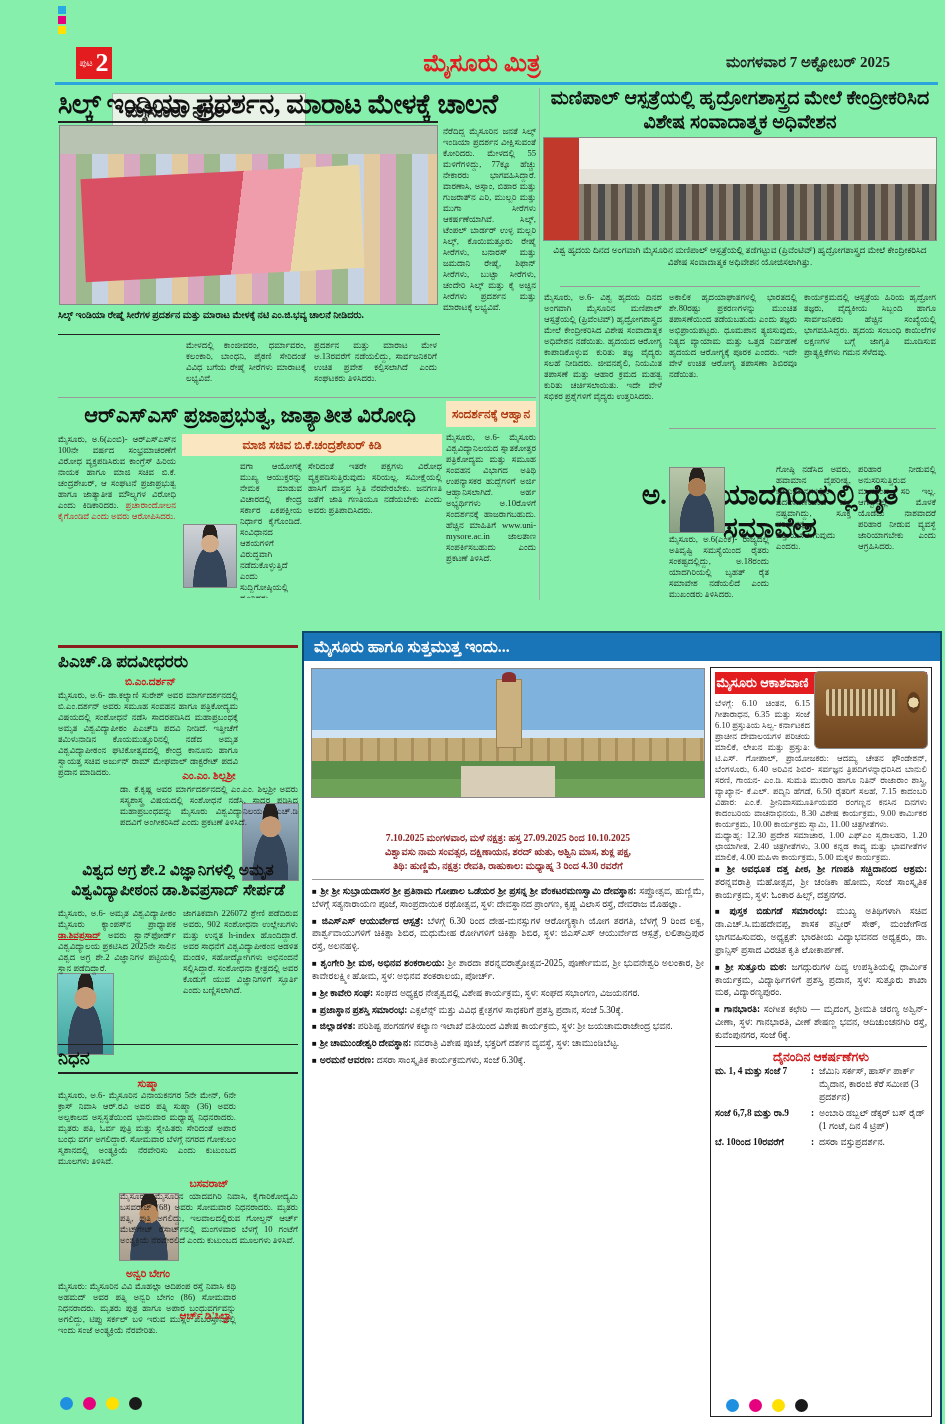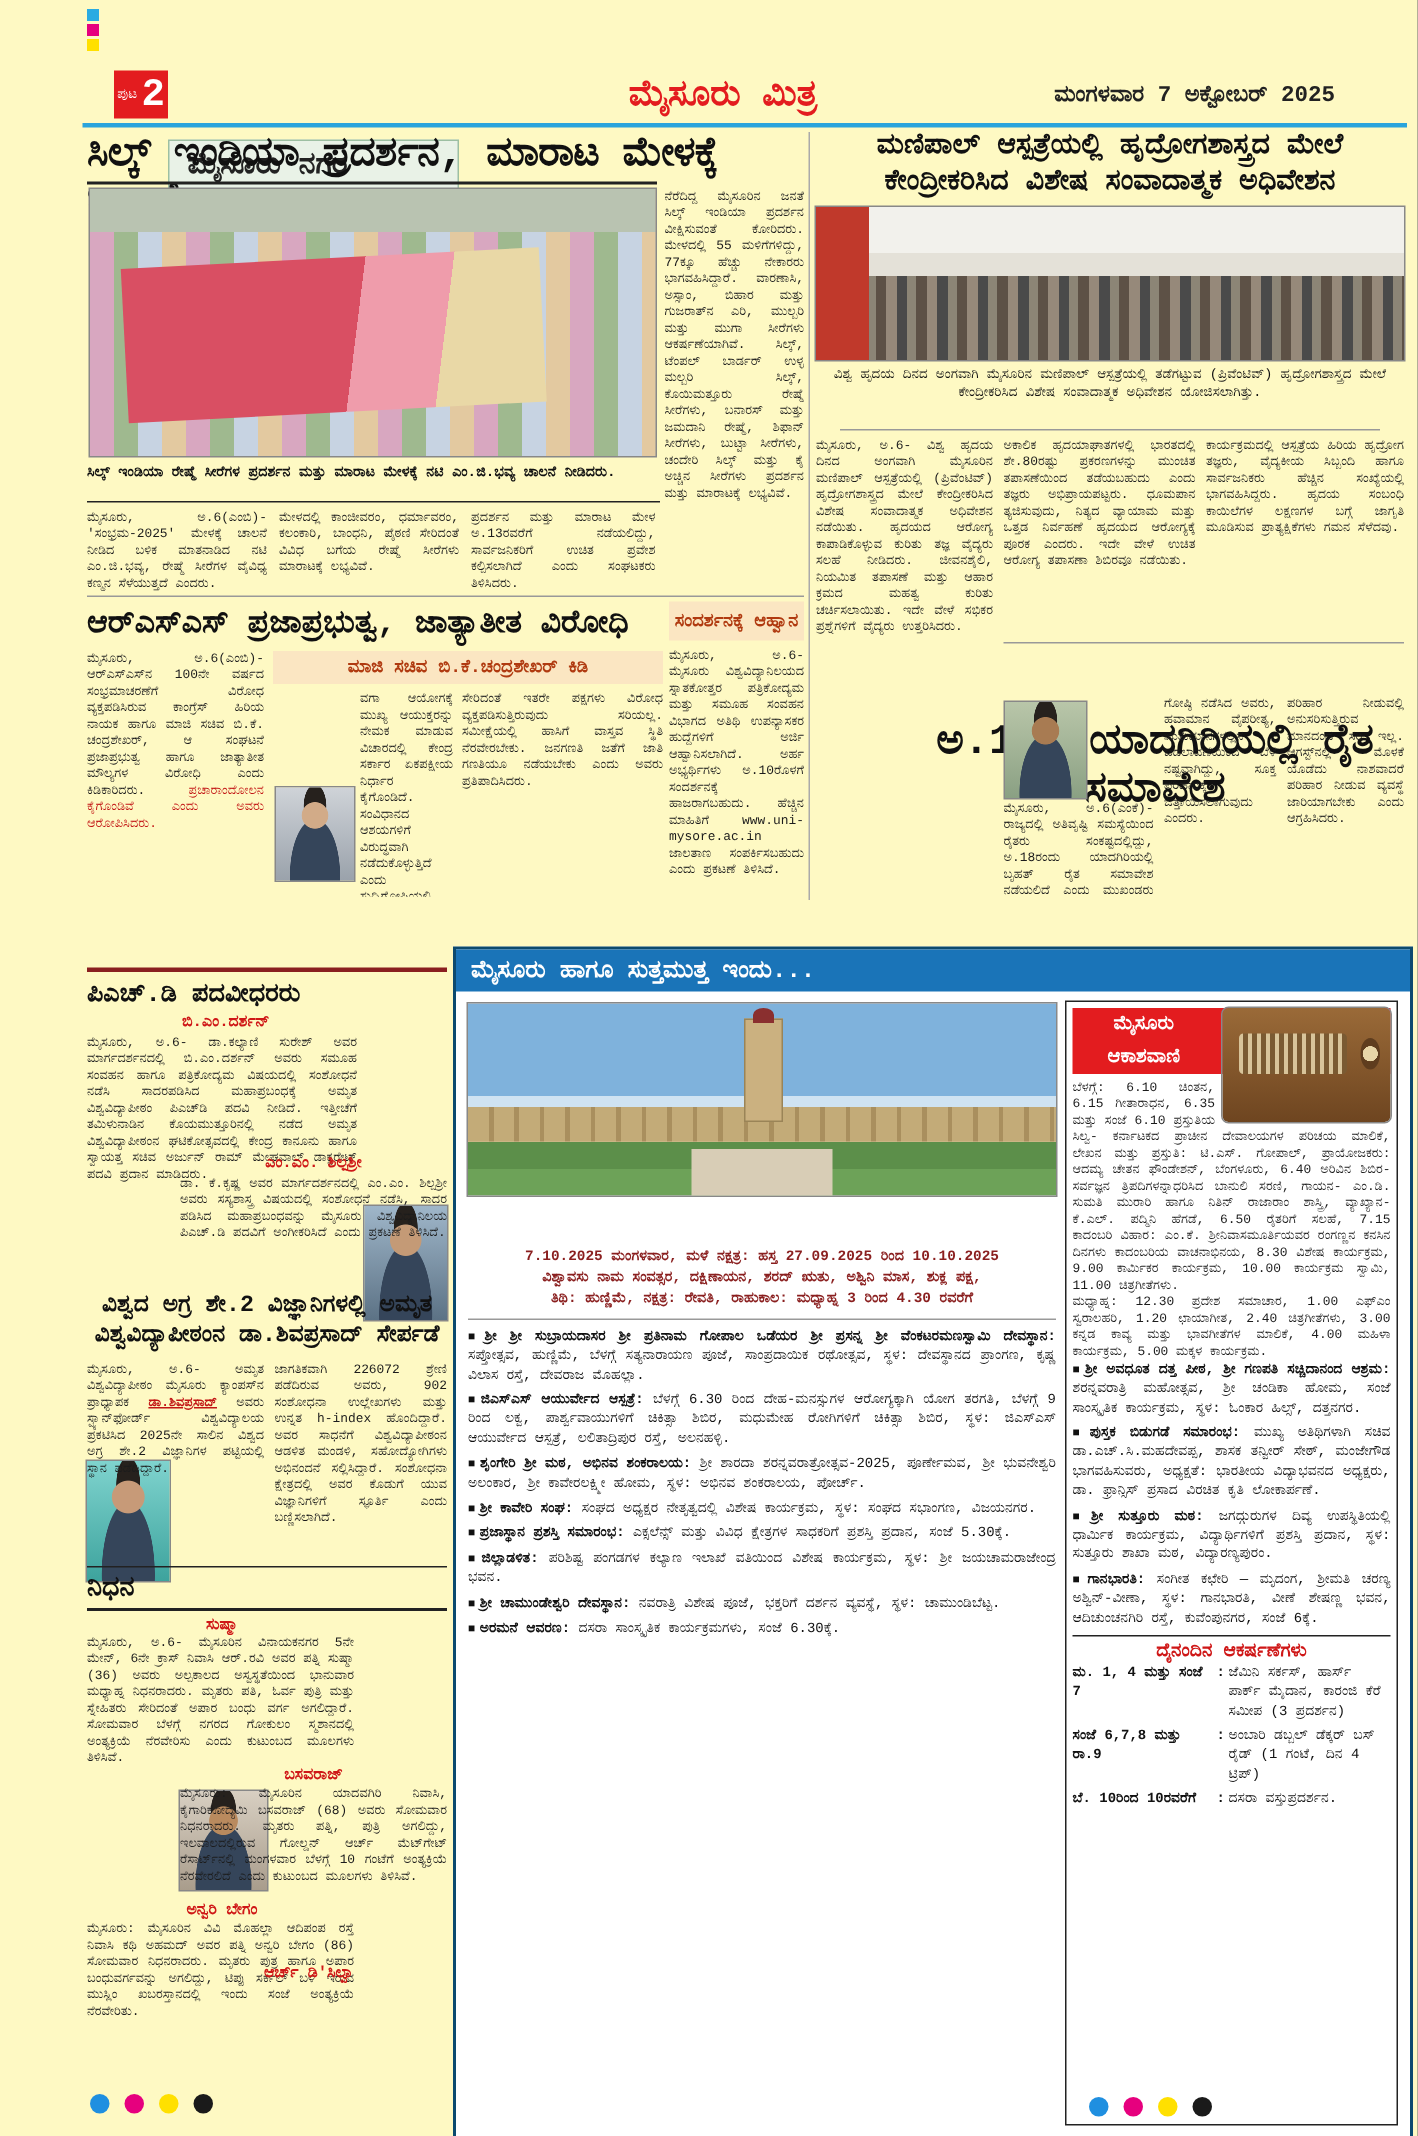--- a/index.html
+++ b/index.html
@@ -1,17 +1,17 @@
 <!DOCTYPE html>
 <html><head>
 <meta charset="utf-8">
 <style>
   html,body{margin:0;padding:0;background:#777;}
-  #paper{position:relative;width:945px;height:1424px;background:#fef9c3;margin:0 auto;overflow:hidden;
-         font-family:Liberation Mono, monospace;color:#111;}
+  #paper{position:relative;width:945px;height:1424px;background:#86efac;margin:0 auto;overflow:hidden;
+         font-family:Liberation Serif, serif;color:#111;}
   .abs{position:absolute;}
   .jt{text-align:justify;}
   .b{font-weight:bold;}
   .ctr{text-align:center;}
   .clip{overflow:hidden;}
   .body9{font-size:8.6px;line-height:1.28;color:#1c1c1c;}
   .rule{background:#222;}
   .red{color:#c21414;}
   .dl{font-weight:bold;}
   
@@ -19,21 +19,21 @@
   .pgnum .lbl{font-size:9px;line-height:1;}
   .pgnum .num{font-size:26px;font-weight:bold;line-height:1;}
   .secband{background:#e9f2e7;border:1px solid #9dbfa2;display:flex;align-items:center;padding-left:12px;
            font-size:20px;font-weight:bold;color:#222;}
   .masthead{color:#e31c1f;font-size:24px;font-weight:bold;}
   .dateline{font-size:15px;font-weight:bold;color:#222;text-align:right;}
   .bluerule{background:#2aa4dc;height:3px;}
   
   .h-lead{font-size:27px;font-weight:bold;line-height:1.1;letter-spacing:-.5px;}
   .h-man{font-size:19px;font-weight:bold;line-height:1.25;text-align:center;}
-  .h-rss{font-size:21px;font-weight:bold;}
+  .h-rss{font-size:21px;font-weight:bold;text-align:center;}
   .h-yad{font-size:28px;font-weight:bold;text-align:center;margin-top:46px;}
   .h-sec{font-size:17px;font-weight:bold;}
   .h-two{font-size:15.5px;font-weight:bold;text-align:center;line-height:1.3;}
   .name-red{color:#cf1717;font-size:10.5px;font-weight:bold;text-align:center;}
   .peach{background:#fbe6c2;color:#b03a10;font-weight:bold;text-align:center;}
   .cap{font-size:9.5px;font-weight:bold;line-height:1.35;}
   
   .ph{background:#cfcfcf;outline:1px solid #888;}
   .ph-silk{background:
     linear-gradient(180deg,#b9c3b1 0 16%,rgba(0,0,0,0) 16%),
@@ -107,21 +107,20 @@
     <span>ಮಂಗಳವಾರ 7 ಅಕ್ಟೋಬರ್ 2025</span>
   </div>
   <div class="abs bluerule" style="left:55px;top:82px;width:883px;"></div>
 
   <div class="abs h-lead" style="left:58px;top:90px;width:482px;">ಸಿಲ್ಕ್ ಇಂಡಿಯಾ ಪ್ರದರ್ಶನ, ಮಾರಾಟ ಮೇಳಕ್ಕೆ ಚಾಲನೆ</div>
   <div class="abs rule" style="left:58px;top:121px;width:380px;height:2px;"></div>
   <div class="abs ph ph-silk" style="left:60px;top:126px;width:377px;height:178px;"></div>
   <div class="abs body9 jt clip" style="left:443px;top:126px;width:93px;height:270px;">ನೆರೆದಿದ್ದ ಮೈಸೂರಿನ ಜನತೆ ಸಿಲ್ಕ್ ಇಂಡಿಯಾ ಪ್ರದರ್ಶನ ವೀಕ್ಷಿಸುವಂತೆ ಕೋರಿದರು. ಮೇಳದಲ್ಲಿ 55 ಮಳಿಗೆಗಳಿದ್ದು, 77ಕ್ಕೂ ಹೆಚ್ಚು ನೇಕಾರರು ಭಾಗವಹಿಸಿದ್ದಾರೆ. ವಾರಣಾಸಿ, ಅಸ್ಸಾಂ, ಬಿಹಾರ ಮತ್ತು ಗುಜರಾತ್‌ನ ಎರಿ, ಮುಲ್ಬರಿ ಮತ್ತು ಮುಗಾ ಸೀರೆಗಳು ಆಕರ್ಷಣೆಯಾಗಿವೆ. ಸಿಲ್ಕ್, ಟೆಂಪಲ್ ಬಾರ್ಡರ್ ಉಳ್ಳ ಮಲ್ಬರಿ ಸಿಲ್ಕ್, ಕೊಯಿಮತ್ತೂರು ರೇಷ್ಮೆ ಸೀರೆಗಳು, ಬನಾರಸ್ ಮತ್ತು ಜಮದಾನಿ ರೇಷ್ಮೆ, ಶಿಫಾನ್ ಸೀರೆಗಳು, ಬುಟ್ಟಾ ಸೀರೆಗಳು, ಚಂದೇರಿ ಸಿಲ್ಕ್ ಮತ್ತು ಕೈ ಅಚ್ಚಿನ ಸೀರೆಗಳು ಪ್ರದರ್ಶನ ಮತ್ತು ಮಾರಾಟಕ್ಕೆ ಲಭ್ಯವಿವೆ.</div>
   <div class="abs cap" style="left:58px;top:309px;width:382px;">ಸಿಲ್ಕ್ ಇಂಡಿಯಾ ರೇಷ್ಮೆ ಸೀರೆಗಳ ಪ್ರದರ್ಶನ ಮತ್ತು ಮಾರಾಟ ಮೇಳಕ್ಕೆ ನಟಿ ಎಂ.ಜಿ.ಭವ್ಯ ಚಾಲನೆ ನೀಡಿದರು.</div>
   <div class="abs rule" style="left:58px;top:334px;width:382px;height:1px;"></div>
-  <div class="abs body9 jt clip" style="left:58px;top:340px;width:120px;height:56px;">ಮೈಸೂರು, ಅ.6(ಎಂಬಿ)- 'ಸಂಭ್ರಮ-2025' ಮೇಳಕ್ಕೆ ಚಾಲನೆ ನೀಡಿದ ಬಳಿಕ ಮಾತನಾಡಿದ ನಟಿ ಎಂ.ಜಿ.ಭವ್ಯ, ರೇಷ್ಮೆ ಸೀರೆಗಳ ವೈವಿಧ್ಯ ಕಣ್ಮನ ಸೆಳೆಯುತ್ತದೆ ಎಂದರು.</div>
   <div class="abs body9 jt clip" style="left:186px;top:340px;width:120px;height:56px;">ಮೇಳದಲ್ಲಿ ಕಾಂಜೀವರಂ, ಧರ್ಮಾವರಂ, ಕಲಂಕಾರಿ, ಬಾಂಧನಿ, ಪೈಠಣಿ ಸೇರಿದಂತೆ ವಿವಿಧ ಬಗೆಯ ರೇಷ್ಮೆ ಸೀರೆಗಳು ಮಾರಾಟಕ್ಕೆ ಲಭ್ಯವಿವೆ.</div>
   <div class="abs body9 jt clip" style="left:314px;top:340px;width:123px;height:56px;">ಪ್ರದರ್ಶನ ಮತ್ತು ಮಾರಾಟ ಮೇಳ ಅ.13ರವರೆಗೆ ನಡೆಯಲಿದ್ದು, ಸಾರ್ವಜನಿಕರಿಗೆ ಉಚಿತ ಪ್ರವೇಶ ಕಲ್ಪಿಸಲಾಗಿದೆ ಎಂದು ಸಂಘಟಕರು ತಿಳಿಸಿದರು.</div>
 
   <div class="abs vhair" style="left:539px;top:88px;height:512px;"></div>
 
   <div class="abs h-man" style="left:544px;top:86px;width:392px;">ಮಣಿಪಾಲ್ ಆಸ್ಪತ್ರೆಯಲ್ಲಿ ಹೃದ್ರೋಗಶಾಸ್ತ್ರದ ಮೇಲೆ ಕೇಂದ್ರೀಕರಿಸಿದ ವಿಶೇಷ ಸಂವಾದಾತ್ಮಕ ಅಧಿವೇಶನ</div>
   <div class="abs ph ph-conf" style="left:544px;top:138px;width:392px;height:102px;"></div>
   <div class="abs cap ctr" style="left:544px;top:244px;width:392px;font-weight:normal;font-size:9px;">ವಿಶ್ವ ಹೃದಯ ದಿನದ ಅಂಗವಾಗಿ ಮೈಸೂರಿನ ಮಣಿಪಾಲ್ ಆಸ್ಪತ್ರೆಯಲ್ಲಿ ತಡೆಗಟ್ಟುವ (ಪ್ರಿವೆಂಟಿವ್) ಹೃದ್ರೋಗಶಾಸ್ತ್ರದ ಮೇಲೆ ಕೇಂದ್ರೀಕರಿಸಿದ ವಿಶೇಷ ಸಂವಾದಾತ್ಮಕ ಅಧಿವೇಶನ ಯೋಜಿಸಲಾಗಿತ್ತು.</div>
   <div class="abs hair" style="left:560px;top:286px;width:360px;"></div>
   <div class="abs body9 jt clip" style="left:544px;top:292px;width:118px;height:306px;">ಮೈಸೂರು, ಅ.6- ವಿಶ್ವ ಹೃದಯ ದಿನದ ಅಂಗವಾಗಿ ಮೈಸೂರಿನ ಮಣಿಪಾಲ್ ಆಸ್ಪತ್ರೆಯಲ್ಲಿ (ಪ್ರಿವೆಂಟಿವ್) ಹೃದ್ರೋಗಶಾಸ್ತ್ರದ ಮೇಲೆ ಕೇಂದ್ರೀಕರಿಸಿದ ವಿಶೇಷ ಸಂವಾದಾತ್ಮಕ ಅಧಿವೇಶನ ನಡೆಯಿತು. ಹೃದಯದ ಆರೋಗ್ಯ ಕಾಪಾಡಿಕೊಳ್ಳುವ ಕುರಿತು ತಜ್ಞ ವೈದ್ಯರು ಸಲಹೆ ನೀಡಿದರು. ಜೀವನಶೈಲಿ, ನಿಯಮಿತ ತಪಾಸಣೆ ಮತ್ತು ಆಹಾರ ಕ್ರಮದ ಮಹತ್ವ ಕುರಿತು ಚರ್ಚಿಸಲಾಯಿತು. ಇದೇ ವೇಳೆ ಸಭಿಕರ ಪ್ರಶ್ನೆಗಳಿಗೆ ವೈದ್ಯರು ಉತ್ತರಿಸಿದರು.</div>

